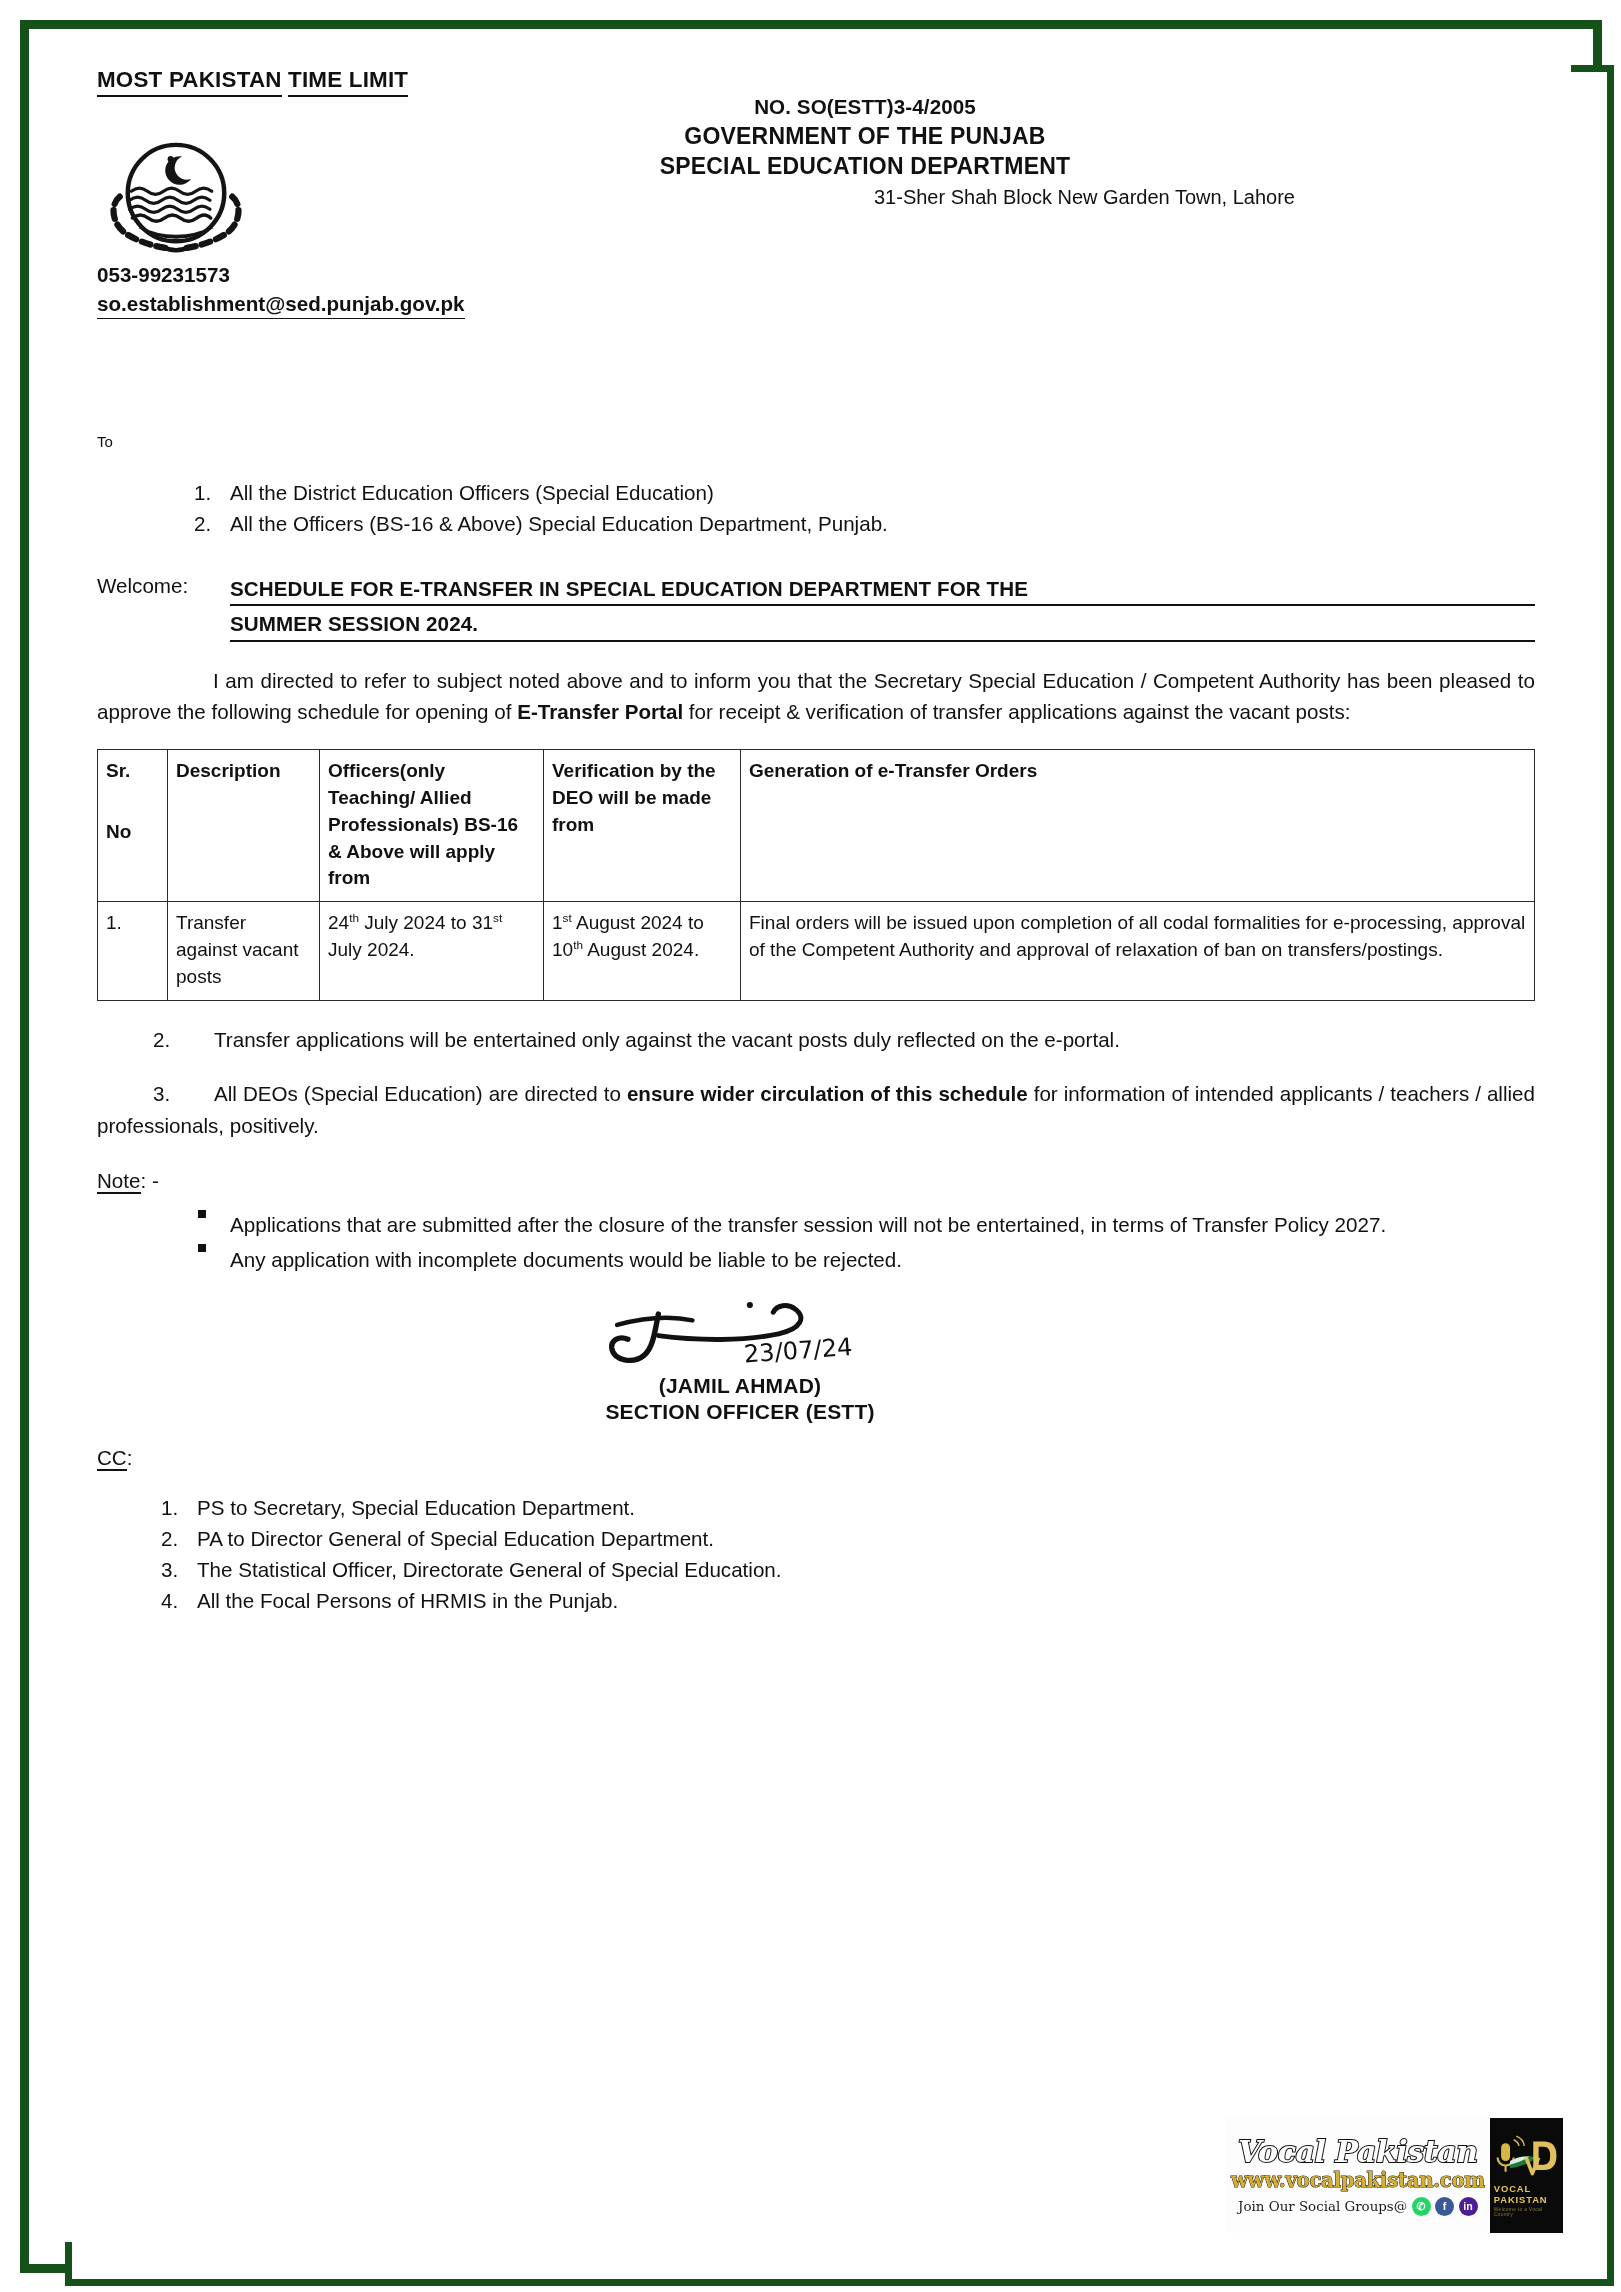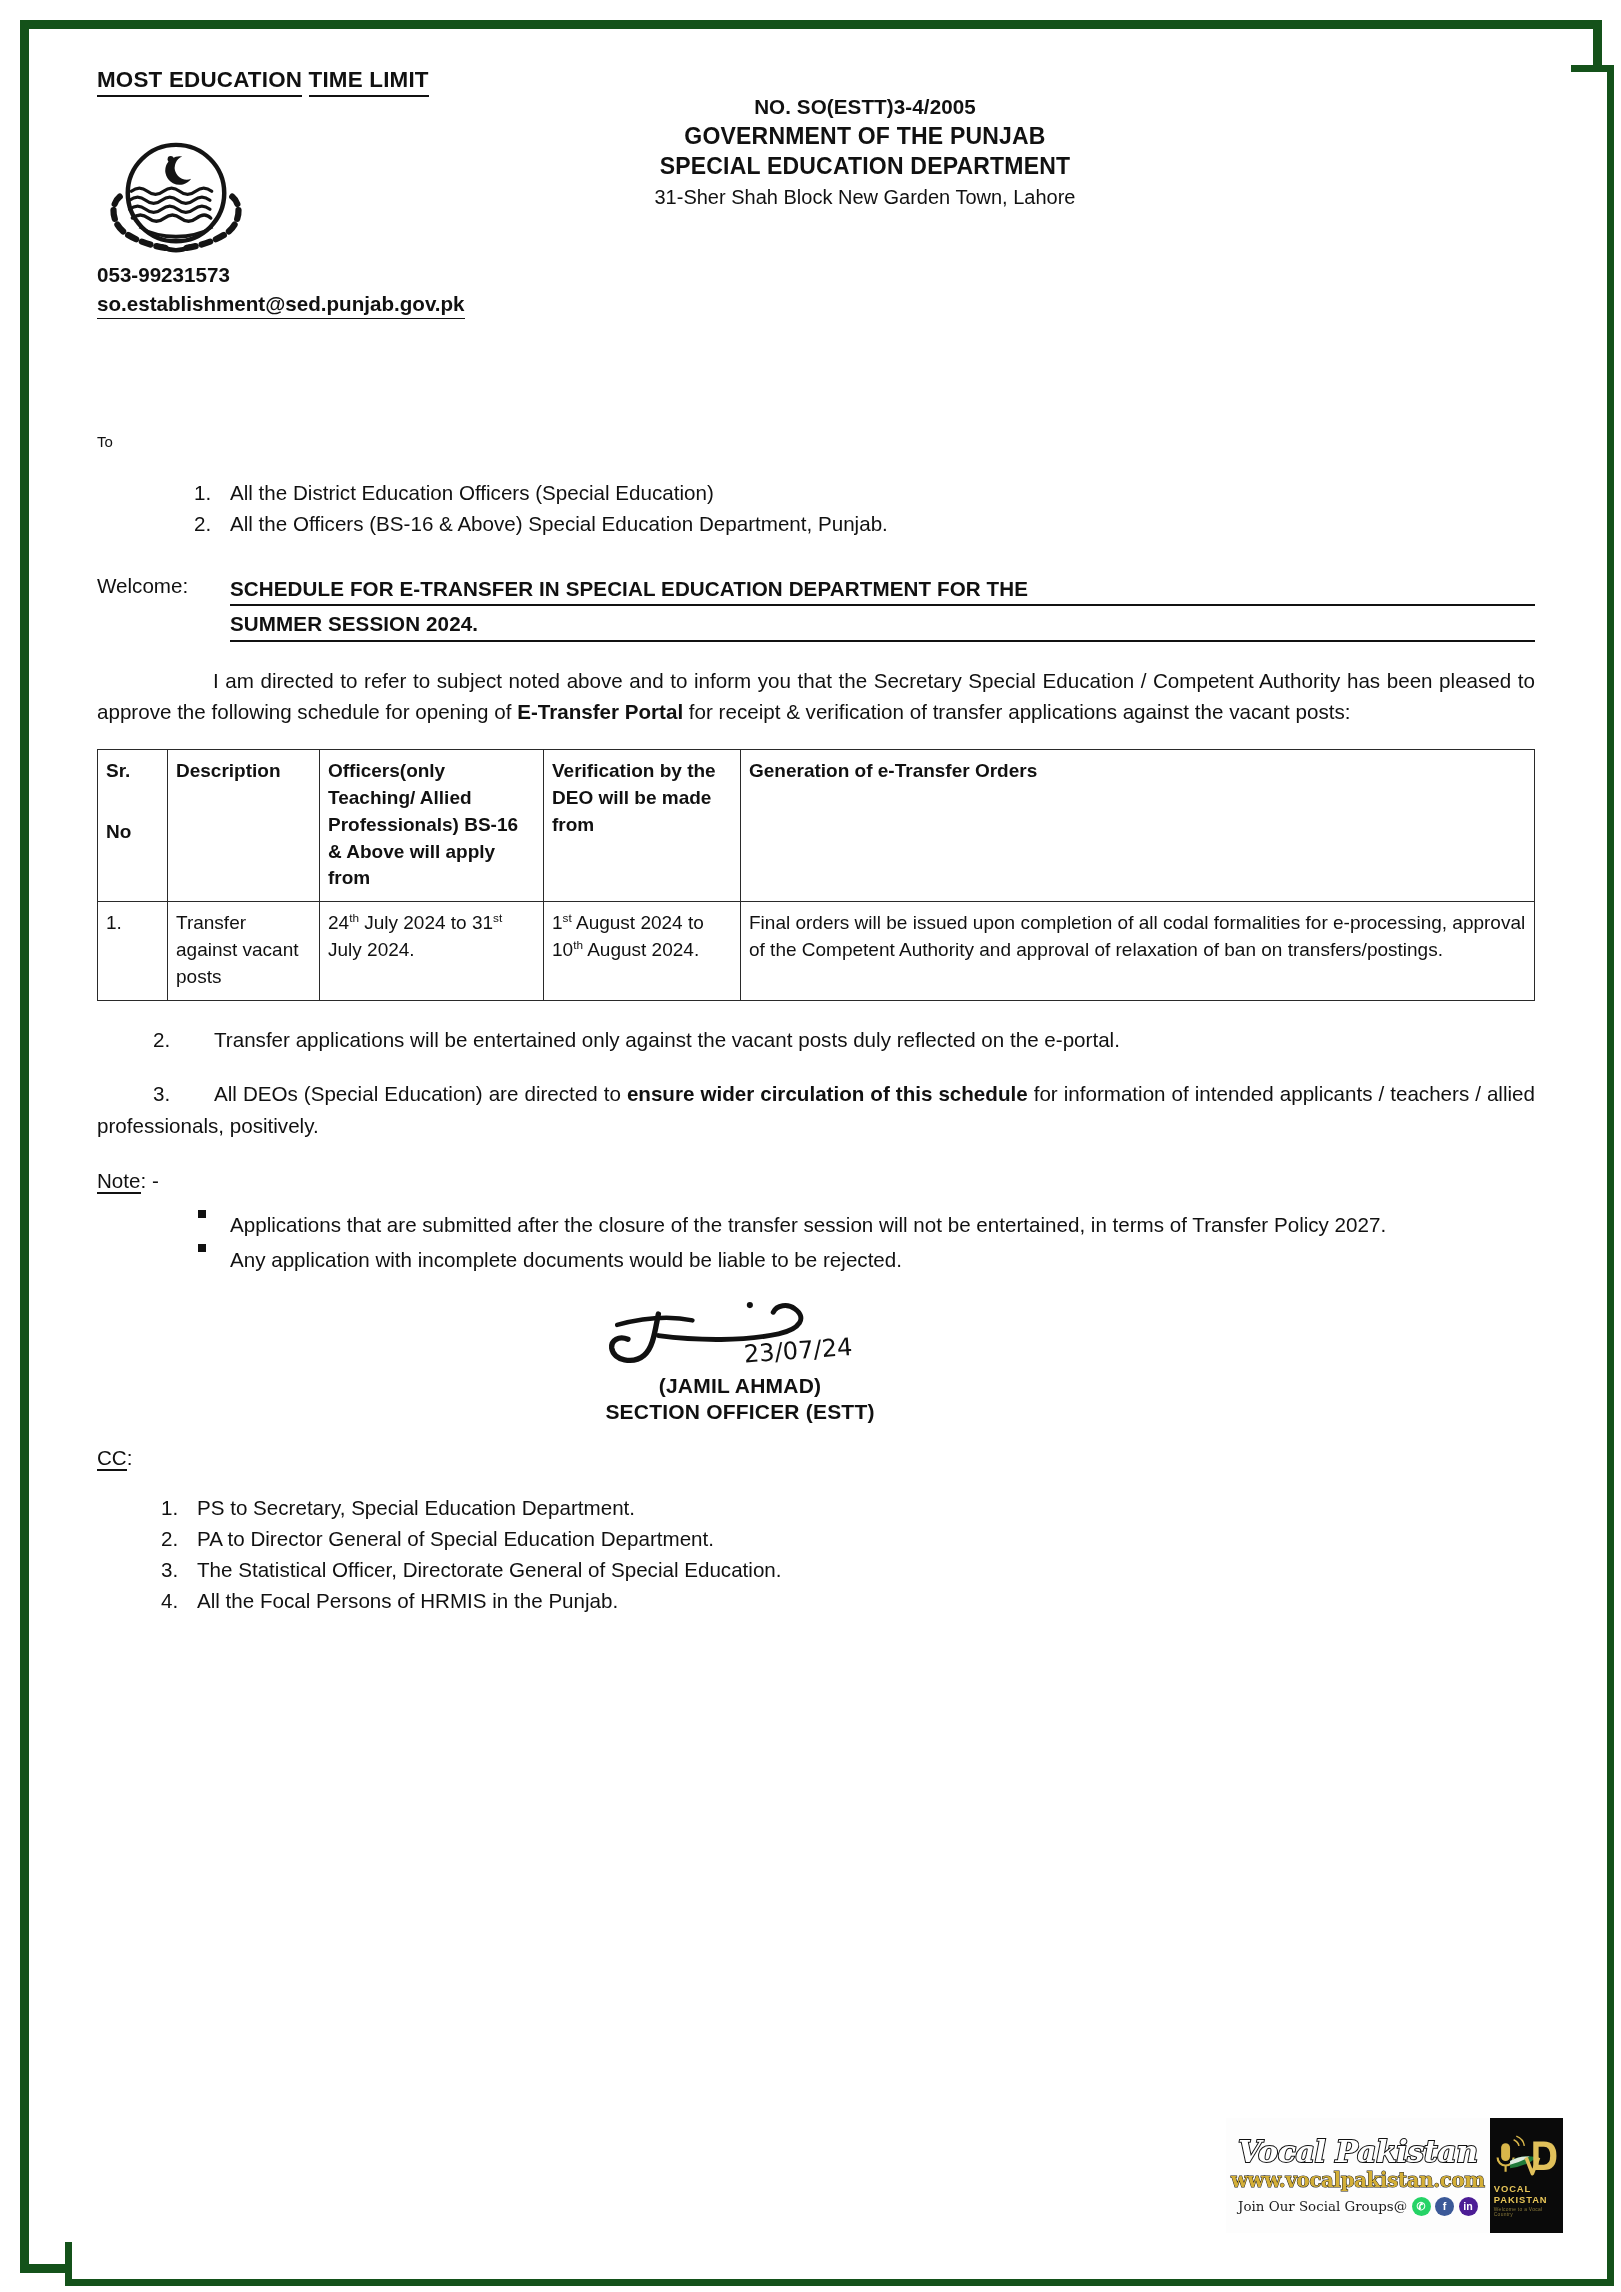--- a/index.html
+++ b/index.html
@@ -80,21 +80,21 @@
   .hdr-center {
     position: absolute;
     left: 385px; top: 43px;
     width: 860px;
     text-align: center;
     line-height: 1.34;
   }
   .hdr-no { font-size: 20.6px; font-weight: bold; letter-spacing: 0.1px; }
   .hdr-gov { font-size: 23px; font-weight: bold; letter-spacing: 0.2px; }
   .hdr-dept { font-size: 23px; font-weight: bold; letter-spacing: 0.2px; }
-  .hdr-addr { font-size: 20px; font-weight: normal; margin-top: 1.8px; }
+  .hdr-addr { font-size: 20px; font-weight: normal; margin-top: 1.8px; text-align: right; }
   .hdr-date {
     font-size: 20.6px;
     margin-top: 32px;
     font-weight: normal;
   }
   sup { font-size: 0.62em; vertical-align: super; }
 
   
   .body-area {
     position: relative;
@@ -325,21 +325,21 @@
 
 <div class="frame-outer">
   <div class="frame-inner"></div>
 </div>
 
 <div class="sheet">
 
   <div class="hdr">
 
     <div class="most-important">
-      <span>MOST EDUCATION</span>
+      <span>MOST PAKISTAN</span>
       <span class="mi-l2">TIME LIMIT</span>
     </div>
 
     <div class="emblem-wrap">
       <svg width="152" height="134" viewBox="0 0 170 150" aria-hidden="true">
 
         <path d="M22 78 C10 88 14 110 30 120 C44 129 62 134 78 136" fill="none" stroke="#141414" stroke-width="7" stroke-linecap="round" stroke-dasharray="10 7"></path>
 
         <path d="M148 78 C160 88 156 110 140 120 C126 129 108 134 92 136" fill="none" stroke="#141414" stroke-width="7" stroke-linecap="round" stroke-dasharray="10 7"></path>
 

